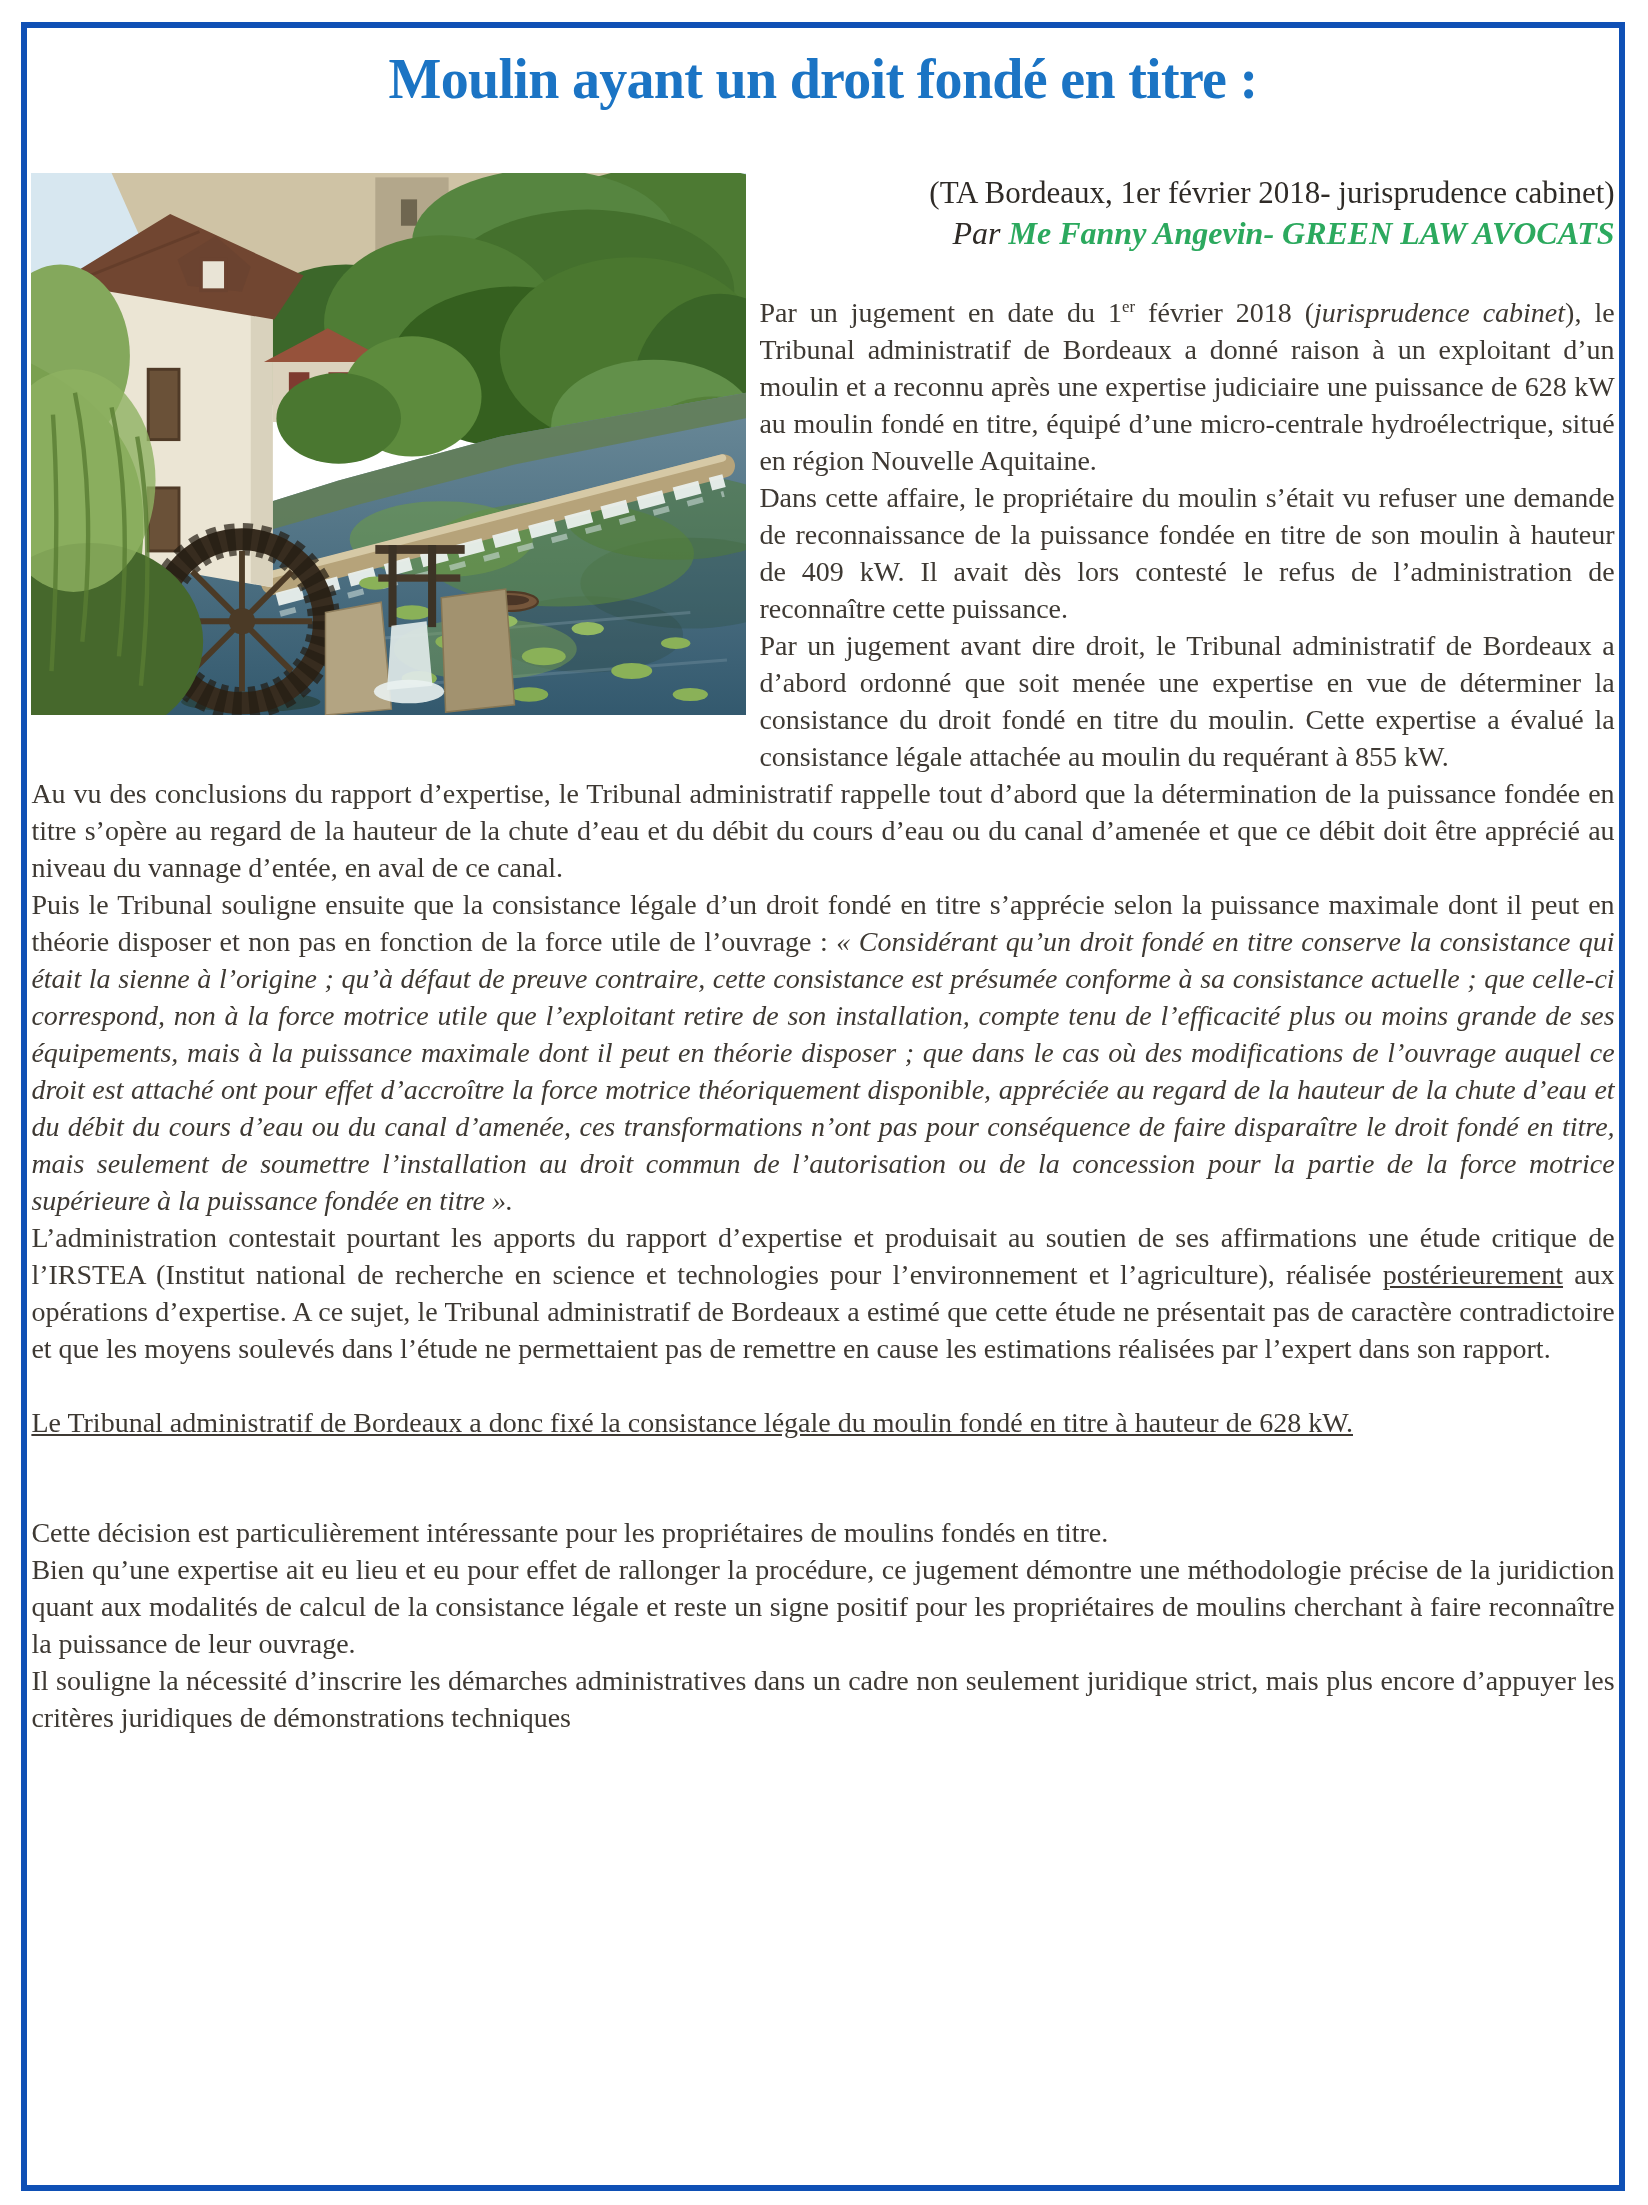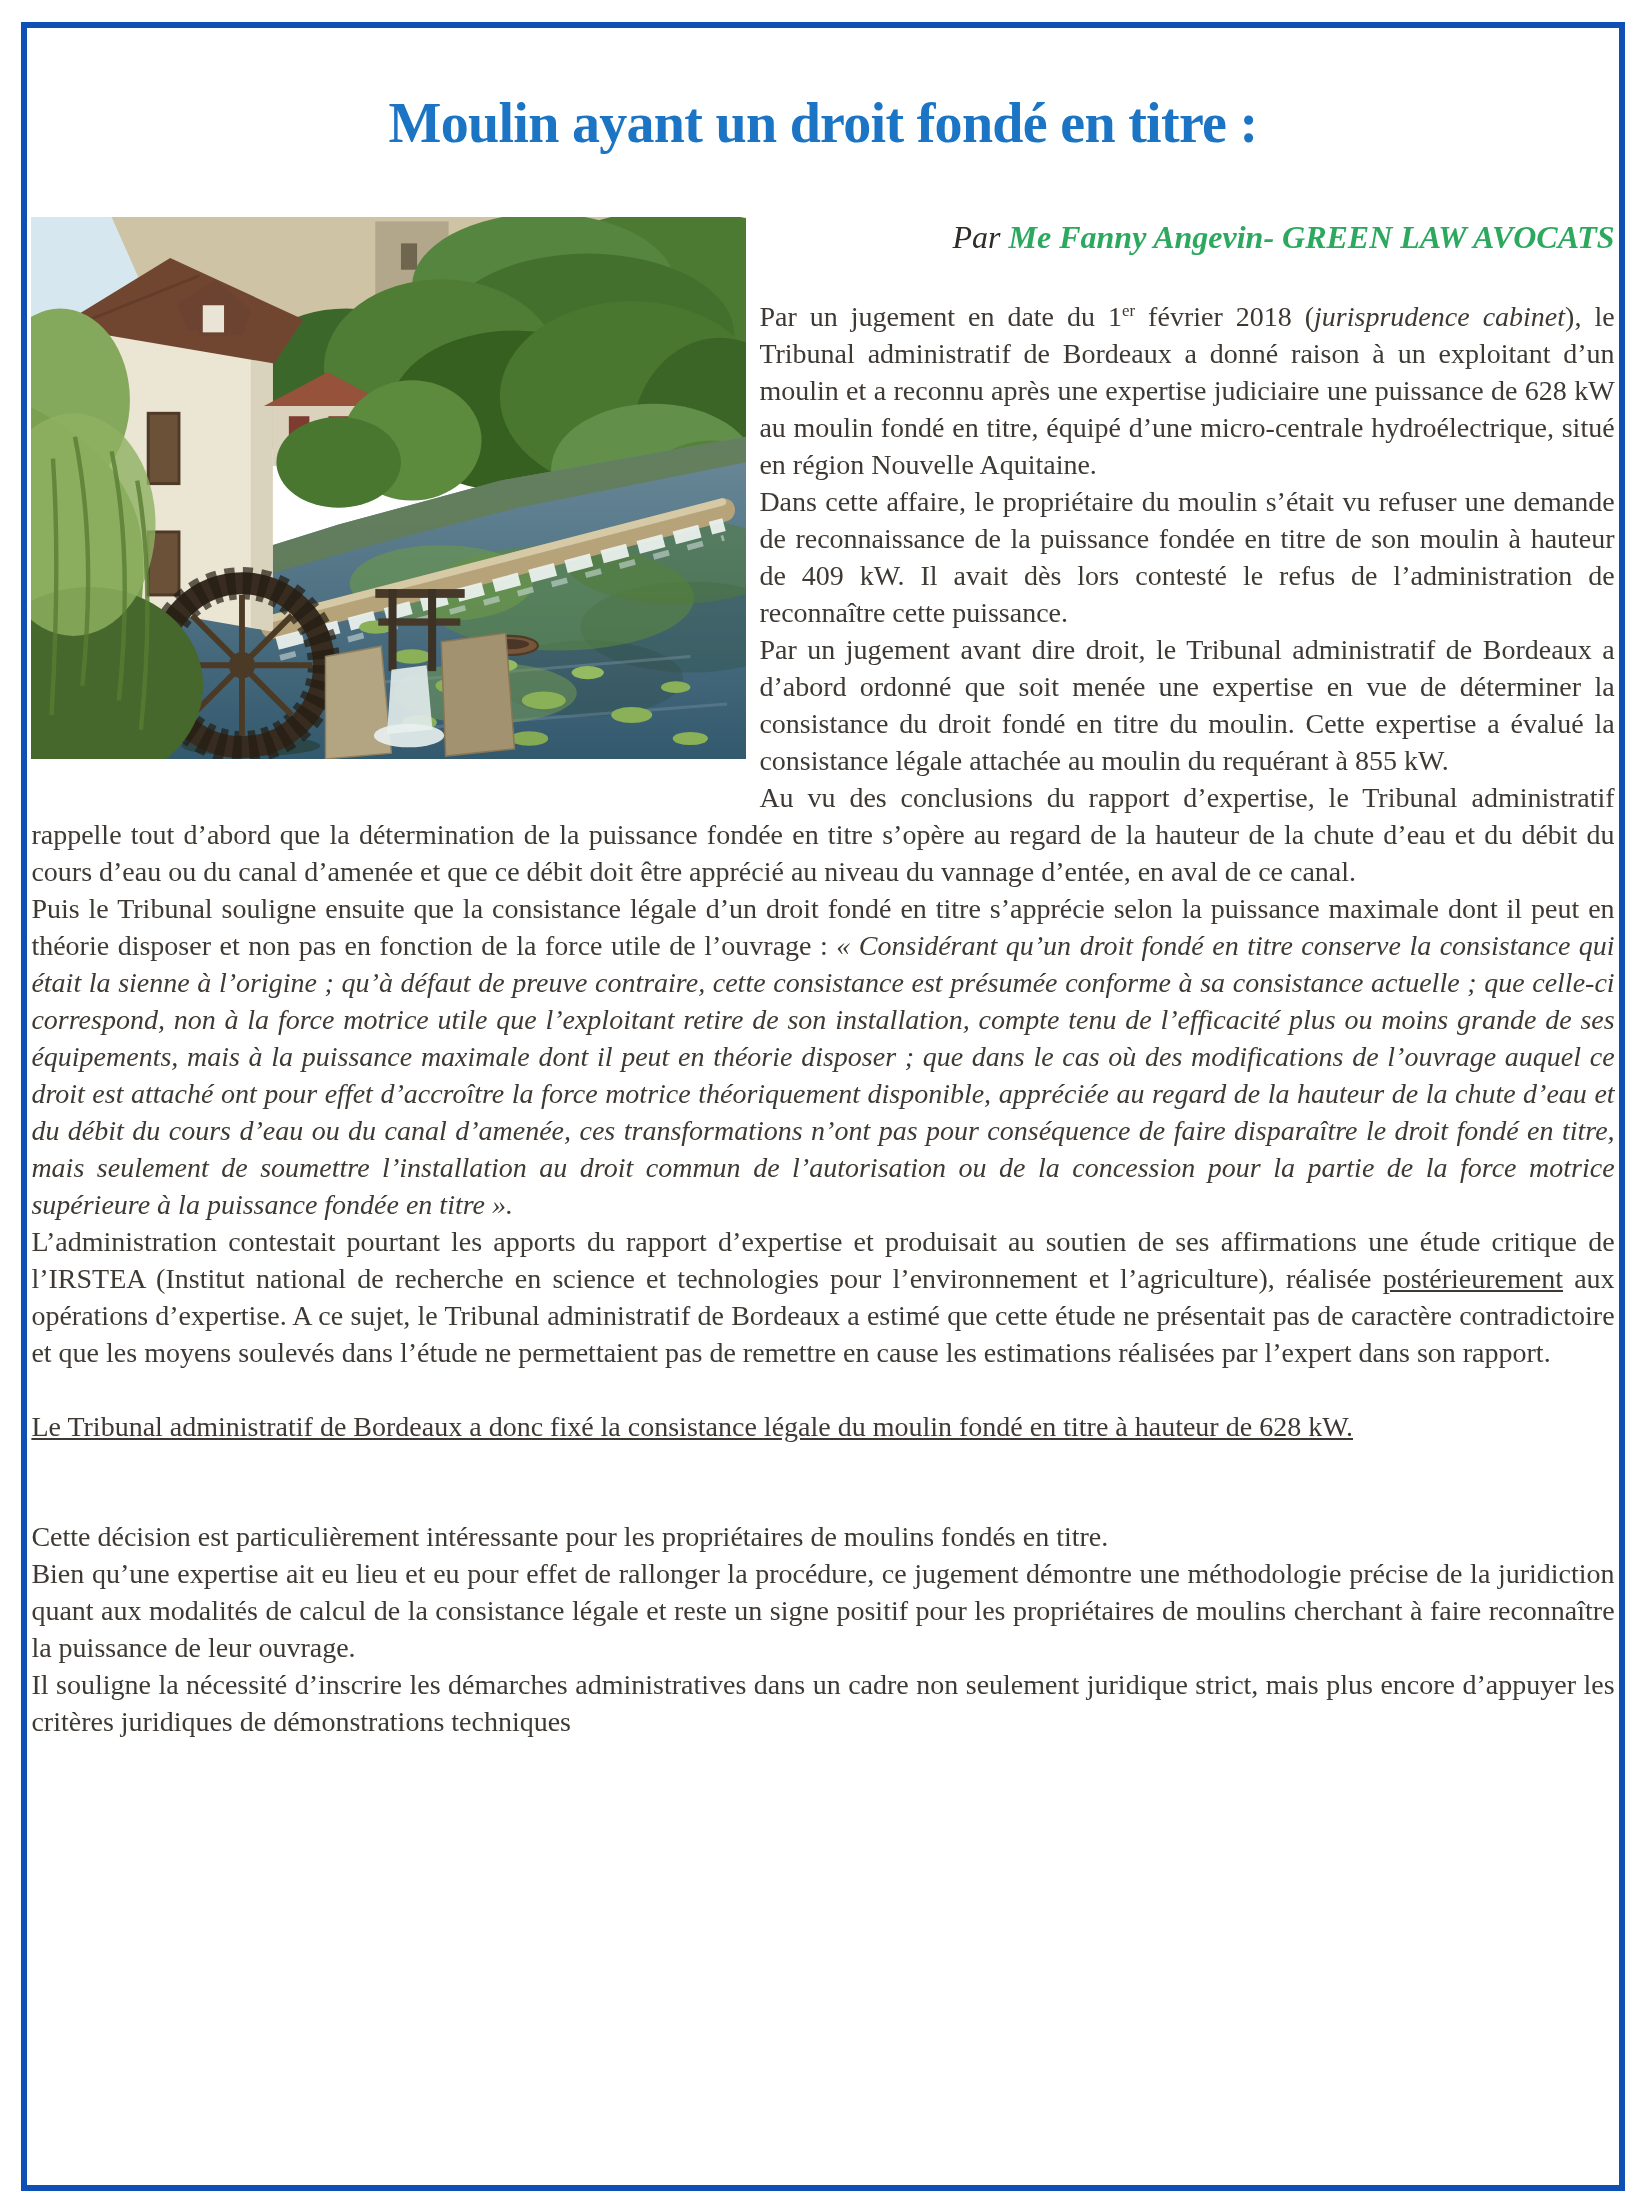--- a/index.html
+++ b/index.html
@@ -13,21 +13,20 @@
   .frame{
     position:absolute;
     left:20.5px;top:22px;right:23px;bottom:14px;
     border:6.6px solid var(--frame,#0F50B5);
     pointer-events:none;
   }
   .inner{
     position:absolute;
     left:27px;top:29px;right:29px;bottom:20.5px;
     padding:0 4.4px;
-    margin-top:44px;
   }
   .title-block{
     padding-top:8.8px;
     text-align:center;
     color:var(--title-color,#1B74C4);
     font-weight:700;
     font-size:56px;
     line-height:82px;
     letter-spacing:-0.7px;
   }
@@ -212,20 +211,21 @@
               <path d="M60,300 Q90,450 70,640"></path>
               <path d="M110,320 Q140,460 120,660"></path>
               <path d="M30,330 Q40,480 28,680"></path>
               <path d="M145,360 Q170,500 150,700"></path>
             </g>
           </g>
         </svg>
       </figure>
 
       <div class="byline">
+        <div class="citation">(TA Bordeaux, 1er février 2018- jurisprudence cabinet)</div>
         <div class="author-line"><span>Par </span><span class="author">Me Fanny Angevin- GREEN LAW AVOCATS</span></div>
       </div>
 
       <div class="paragraphs">
           <p><span>Par un jugement en date du 1</span><sup>er</sup><span> février 2018 (</span><span class="seg-i">jurisprudence cabinet</span><span>), le Tribunal administratif de Bordeaux a donné raison à un exploitant d’un moulin et a reconnu après une expertise judiciaire une puissance de 628 kW au moulin fondé en titre, équipé d’une micro-centrale hydroélectrique, situé en région Nouvelle Aquitaine.</span></p>
           <p><span>Dans cette affaire, le propriétaire du moulin s’était vu refuser une demande de reconnaissance de la puissance fondée en titre de son moulin à hauteur de 409 kW. Il avait dès lors contesté le refus de l’administration de reconnaître cette puissance.</span></p>
           <p><span>Par un jugement avant dire droit, le Tribunal administratif de Bordeaux a d’abord ordonné que soit menée une expertise en vue de déterminer la consistance du droit fondé en titre du moulin. Cette expertise a évalué la consistance légale attachée au moulin du requérant à 855 kW.</span></p>
           <p><span>Au vu des conclusions du rapport d’expertise, le Tribunal administratif rappelle tout d’abord que la détermination de la puissance fondée en titre s’opère au regard de la hauteur de la chute d’eau et du débit du cours d’eau ou du canal d’amenée et que ce débit doit être apprécié au niveau du vannage d’entée, en aval de ce canal.</span></p>
           <p><span>Puis le Tribunal souligne ensuite que la consistance légale d’un droit fondé en titre s’apprécie selon la puissance maximale dont il peut en théorie disposer et non pas en fonction de la force utile de l’ouvrage : </span><span class="seg-i">« Considérant qu’un droit fondé en titre conserve la consistance qui était la sienne à l’origine ; qu’à défaut de preuve contraire, cette consistance est présumée conforme à sa consistance actuelle ; que celle-ci correspond, non à la force motrice utile que l’exploitant retire de son installation, compte tenu de l’efficacité plus ou moins grande de ses équipements, mais à la puissance maximale dont il peut en théorie disposer ; que dans le cas où des modifications de l’ouvrage auquel ce droit est attaché ont pour effet d’accroître la force motrice théoriquement disponible, appréciée au regard de la hauteur de la chute d’eau et du débit du cours d’eau ou du canal d’amenée, ces transformations n’ont pas pour conséquence de faire disparaître le droit fondé en titre, mais seulement de soumettre l’installation au droit commun de l’autorisation ou de la concession pour la partie de la force motrice supérieure à la puissance fondée en titre ».</span></p>
           <p style="margin-bottom: 37px;"><span>L’administration contestait pourtant les apports du rapport d’expertise et produisait au soutien de ses affirmations une étude critique de l’IRSTEA (Institut national de recherche en science et technologies pour l’environnement et l’agriculture), réalisée </span><span class="seg-u">postérieurement</span><span> aux opérations d’expertise. A ce sujet, le Tribunal administratif de Bordeaux a estimé que cette étude ne présentait pas de caractère contradictoire et que les moyens soulevés dans l’étude ne permettaient pas de remettre en cause les estimations réalisées par l’expert dans son rapport.</span></p>

